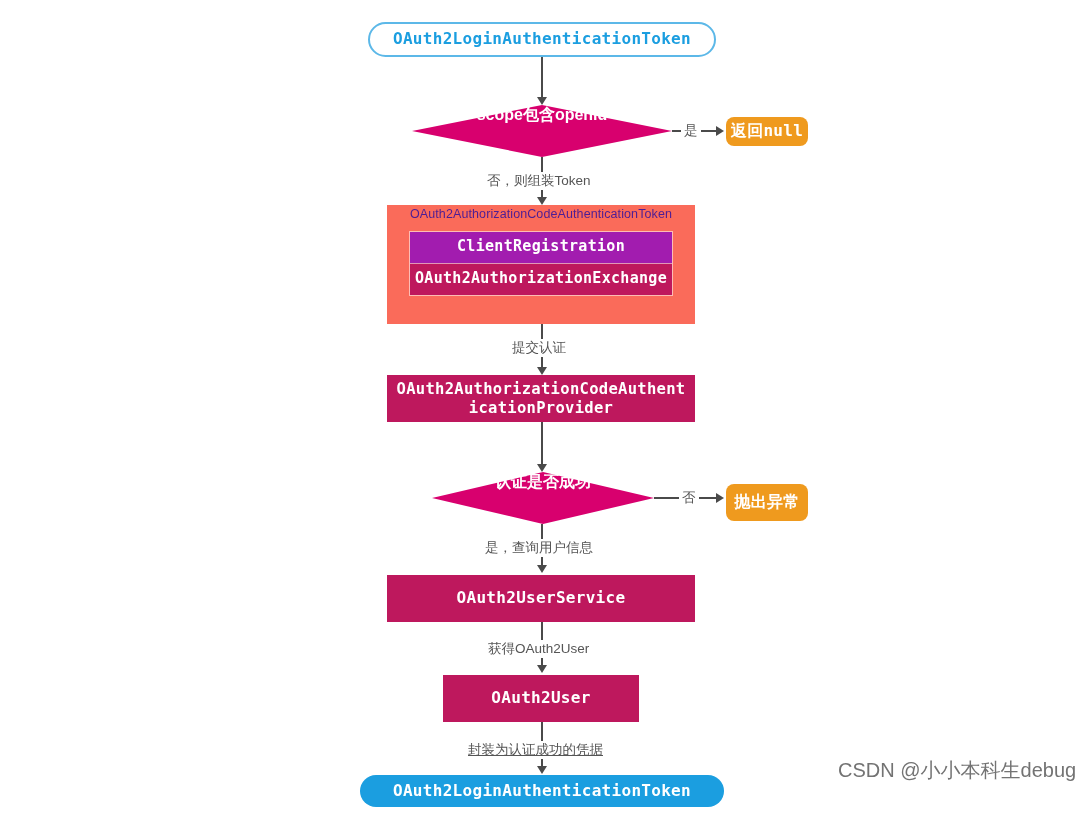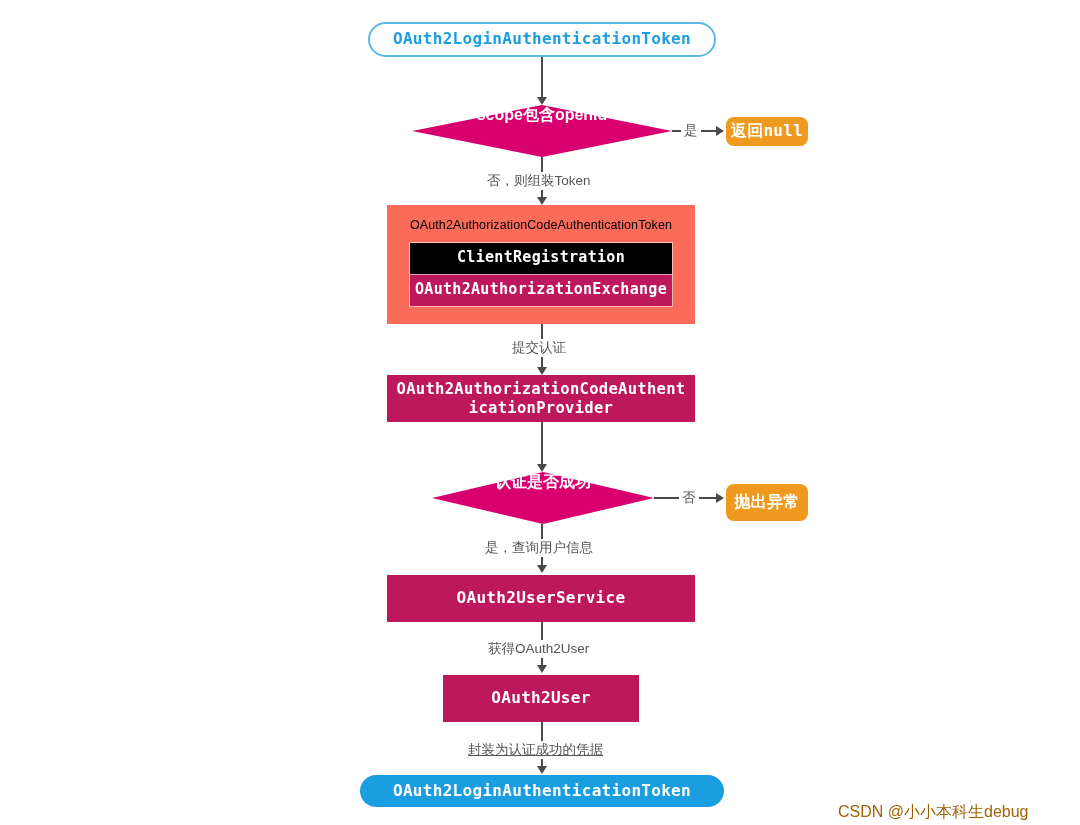--- a/index.html
+++ b/index.html
@@ -108,42 +108,42 @@
     left: 387px;
     top: 205px;
     width: 308px;
     height: 119px;
     background: #fa6b5a;
     display: block;
     padding: 0;
   }
   .composite-title {
     text-align: center;
-    color: #000000;
+    color: #4c1d95;
     font-family: "Liberation Sans", "DejaVu Sans", sans-serif;
     font-size: 12.5px;
     font-weight: normal;
-    padding-top: 13px;
+    padding-top: 2px;
     letter-spacing: 0.1px;
   }
   .composite-inner {
     margin: 9px 22px 0 22px;
     border: 1px solid rgba(255,255,255,0.55);
   }
   .sub-node {
     height: 31px;
     display: flex;
     align-items: center;
     justify-content: center;
     color: #ffffff;
     font-family: "DejaVu Sans Mono", "Liberation Mono", monospace;
     font-weight: bold;
     font-size: 15px;
   }
-  .sub-cyan { background: #000000; }
+  .sub-cyan { background: #a21caf; }
   .sub-green {
     background: #be185d;
     border-top: 1px solid rgba(255,255,255,0.55);
   }
 
   
   .n-blue {
     background: #be185d;
     color: #ffffff;
     font-size: 16px;
@@ -206,24 +206,24 @@
     font-family: "Liberation Sans", "DejaVu Sans", sans-serif;
     font-size: 13.5px;
     white-space: nowrap;
     background: #ffffff;
     padding: 0 3px;
     text-align: center;
   }
   .watermark {
     position: absolute;
     left: 838px;
-    top: 802px;
-    color: #a16207;
-    font-family: "Liberation Sans", "DejaVu Sans", sans-serif;
-    font-size: 16px;
+    top: 757px;
+    color: #737373;
+    font-family: "Liberation Sans", "DejaVu Sans", sans-serif;
+    font-size: 20px;
     white-space: nowrap;
   }
 </style>
 </head>
 <body>
 
 <div id="canvas">
 
   <div class="node n-start">OAuth2LoginAuthenticationToken</div>
 

